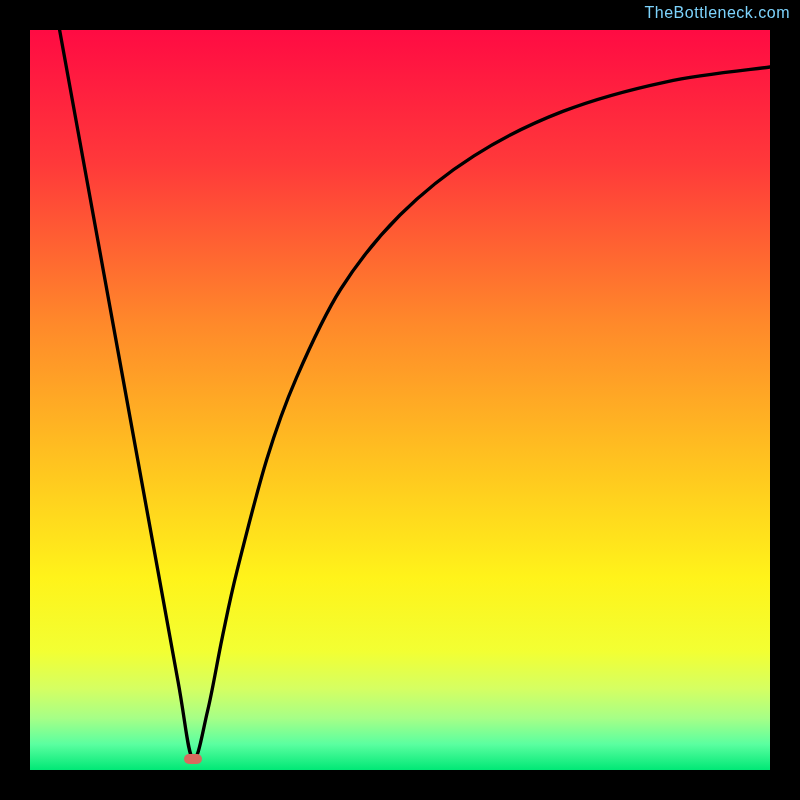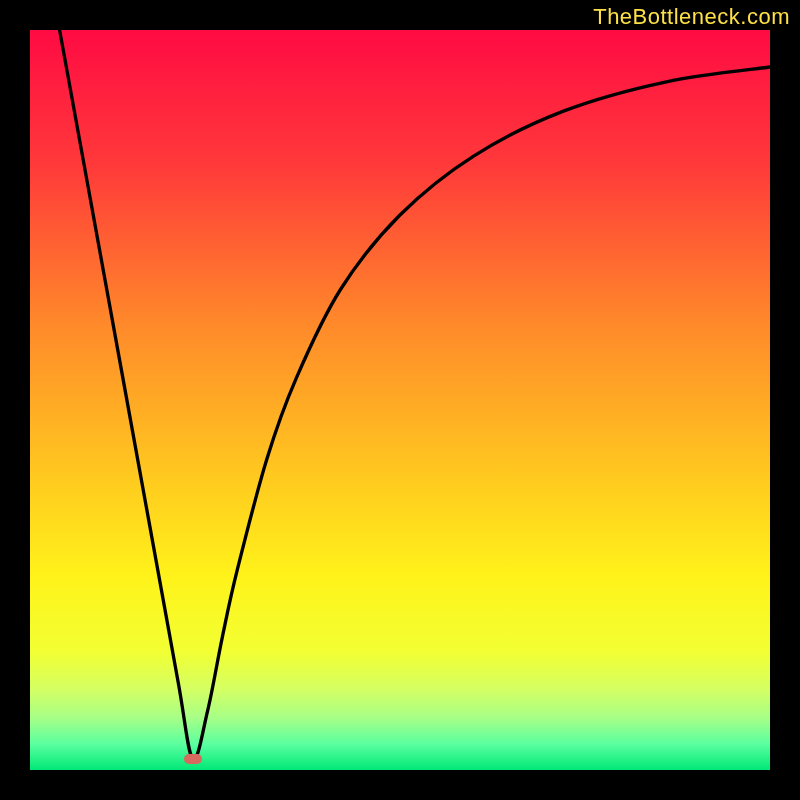--- a/index.html
+++ b/index.html
@@ -14,22 +14,22 @@
   .frame {
     position: relative;
     width: 800px;
     height: 800px;
     background: #000;
   }
   .watermark {
     position: absolute;
     top: 4px;
     right: 10px;
-    color: #fde047;
-    font-size: 22px;
+    color: #7dd3fc;
+    font-size: 16px;
     letter-spacing: 0.5px;
     font-weight: 500;
     z-index: 5;
   }
   .plot-area {
     position: absolute;
     left: 30px;
     top: 30px;
     width: 740px;
     height: 740px;

